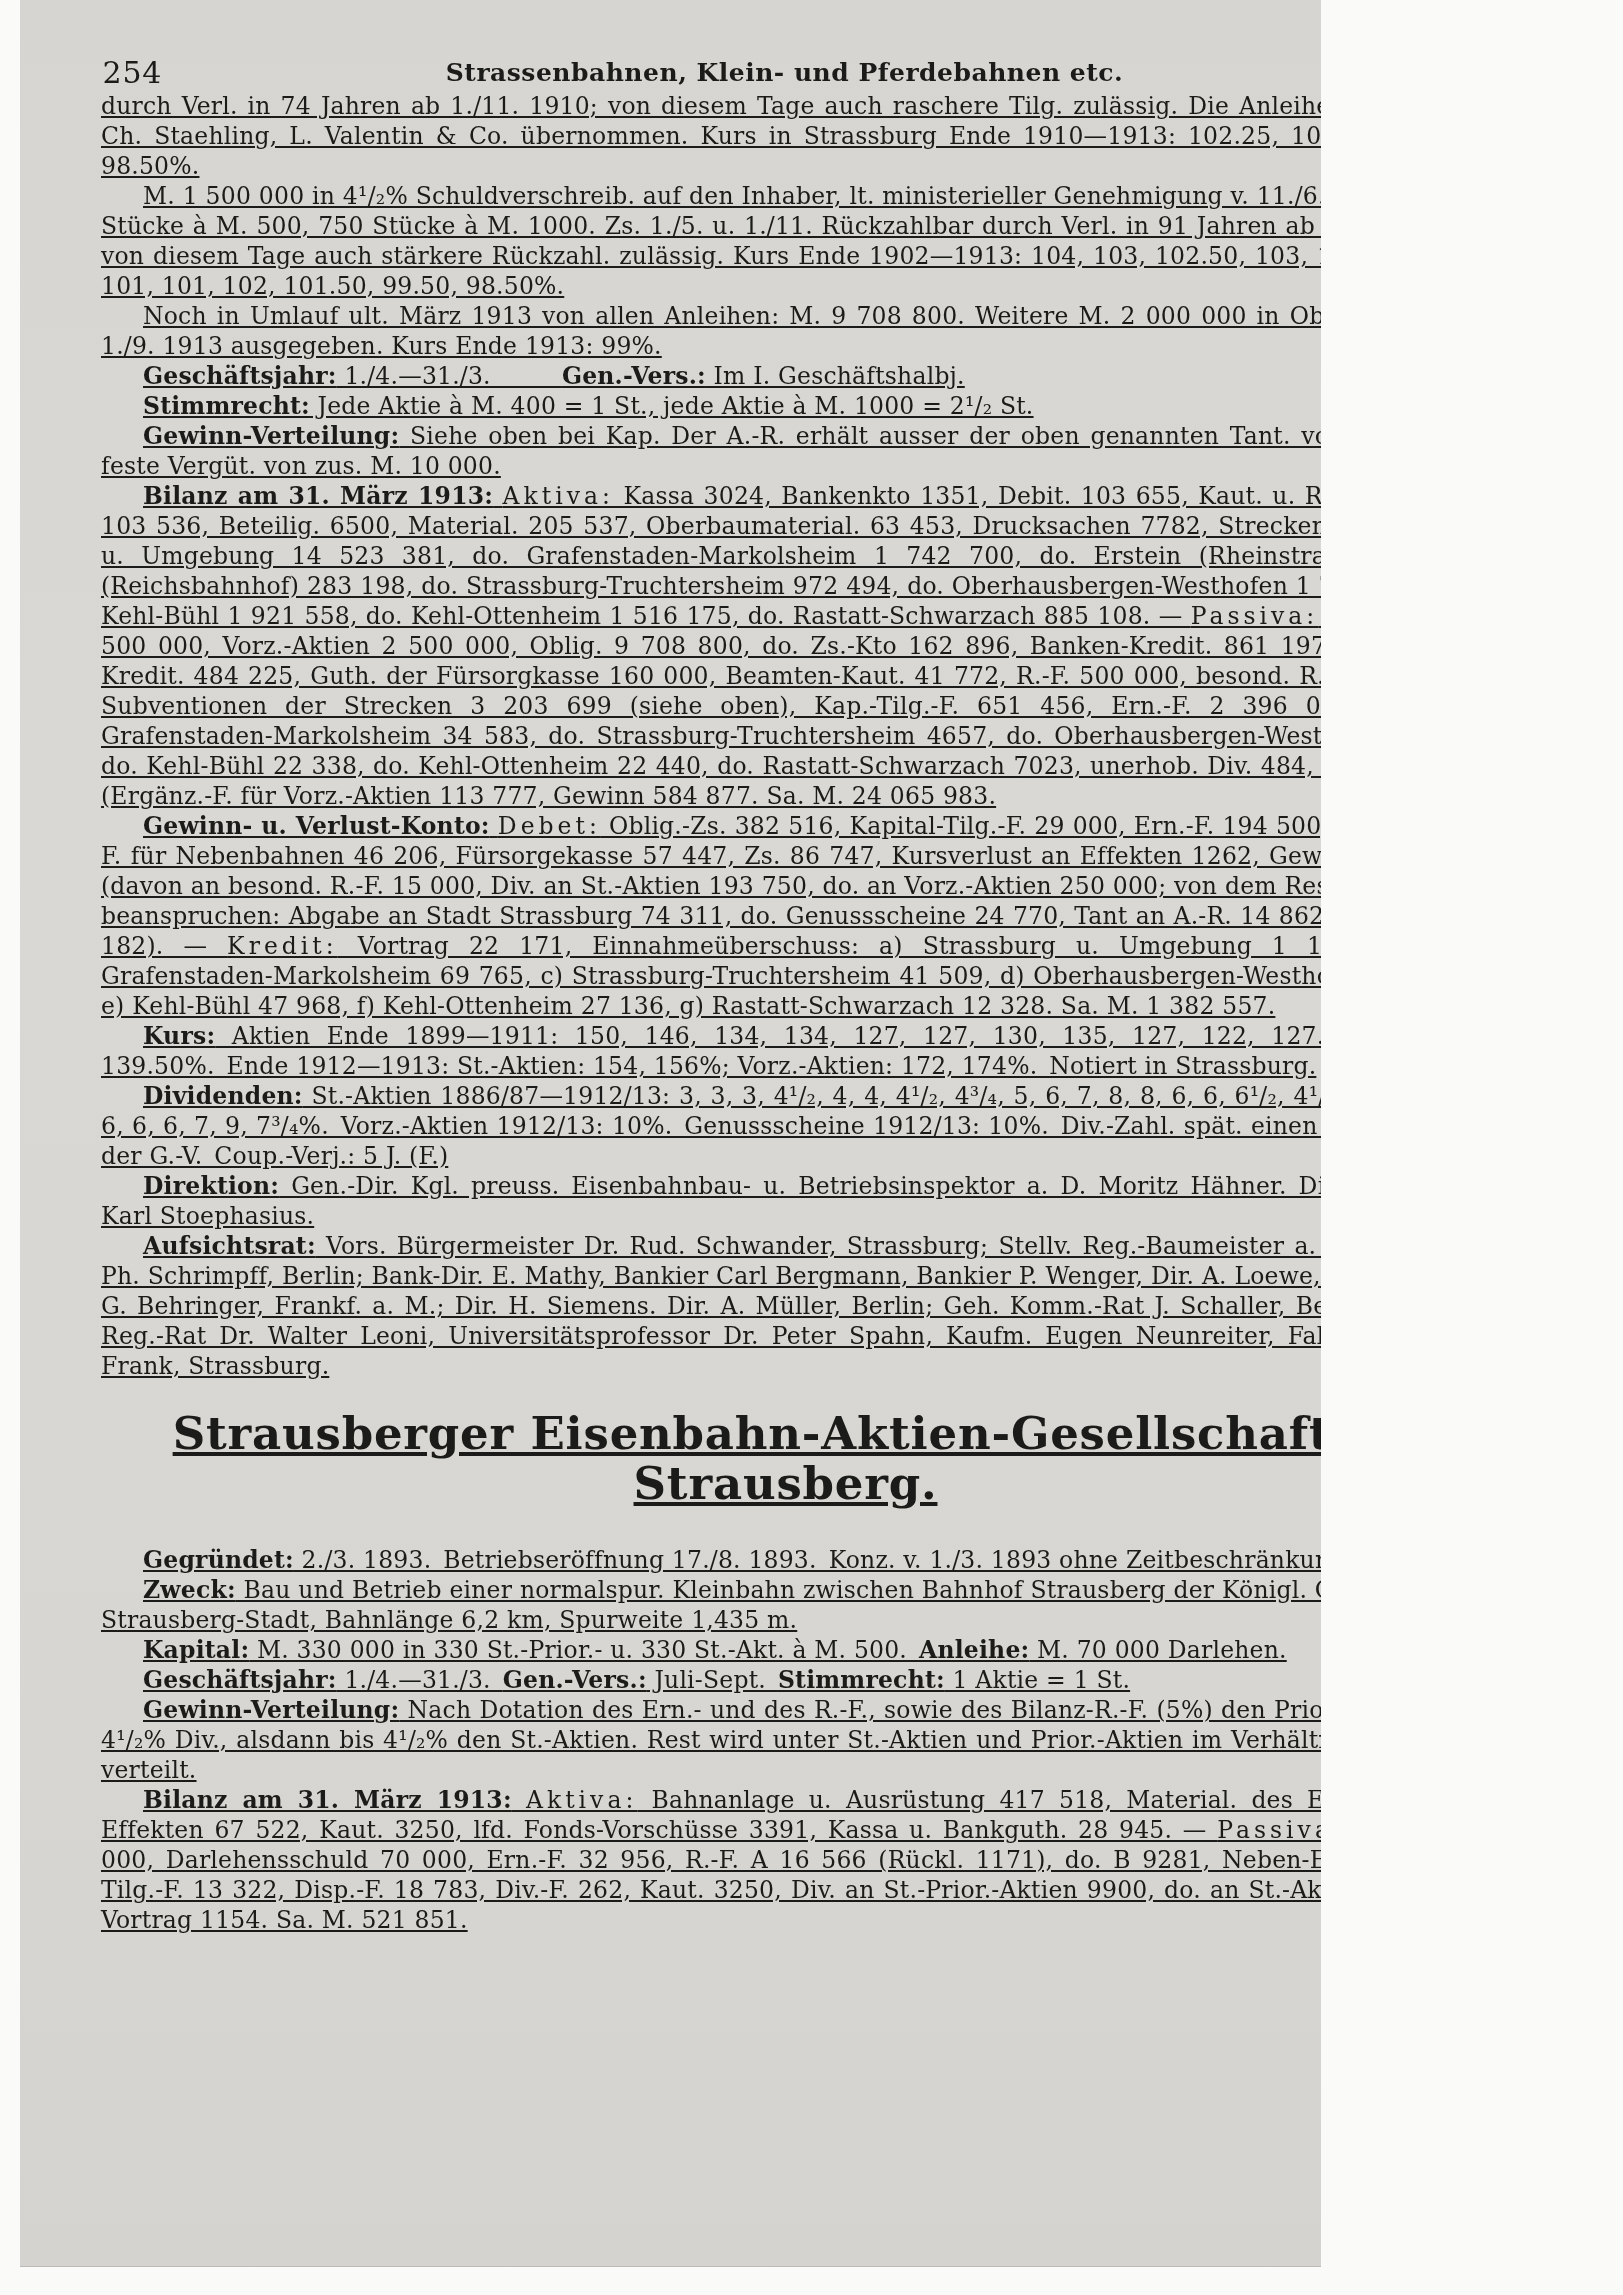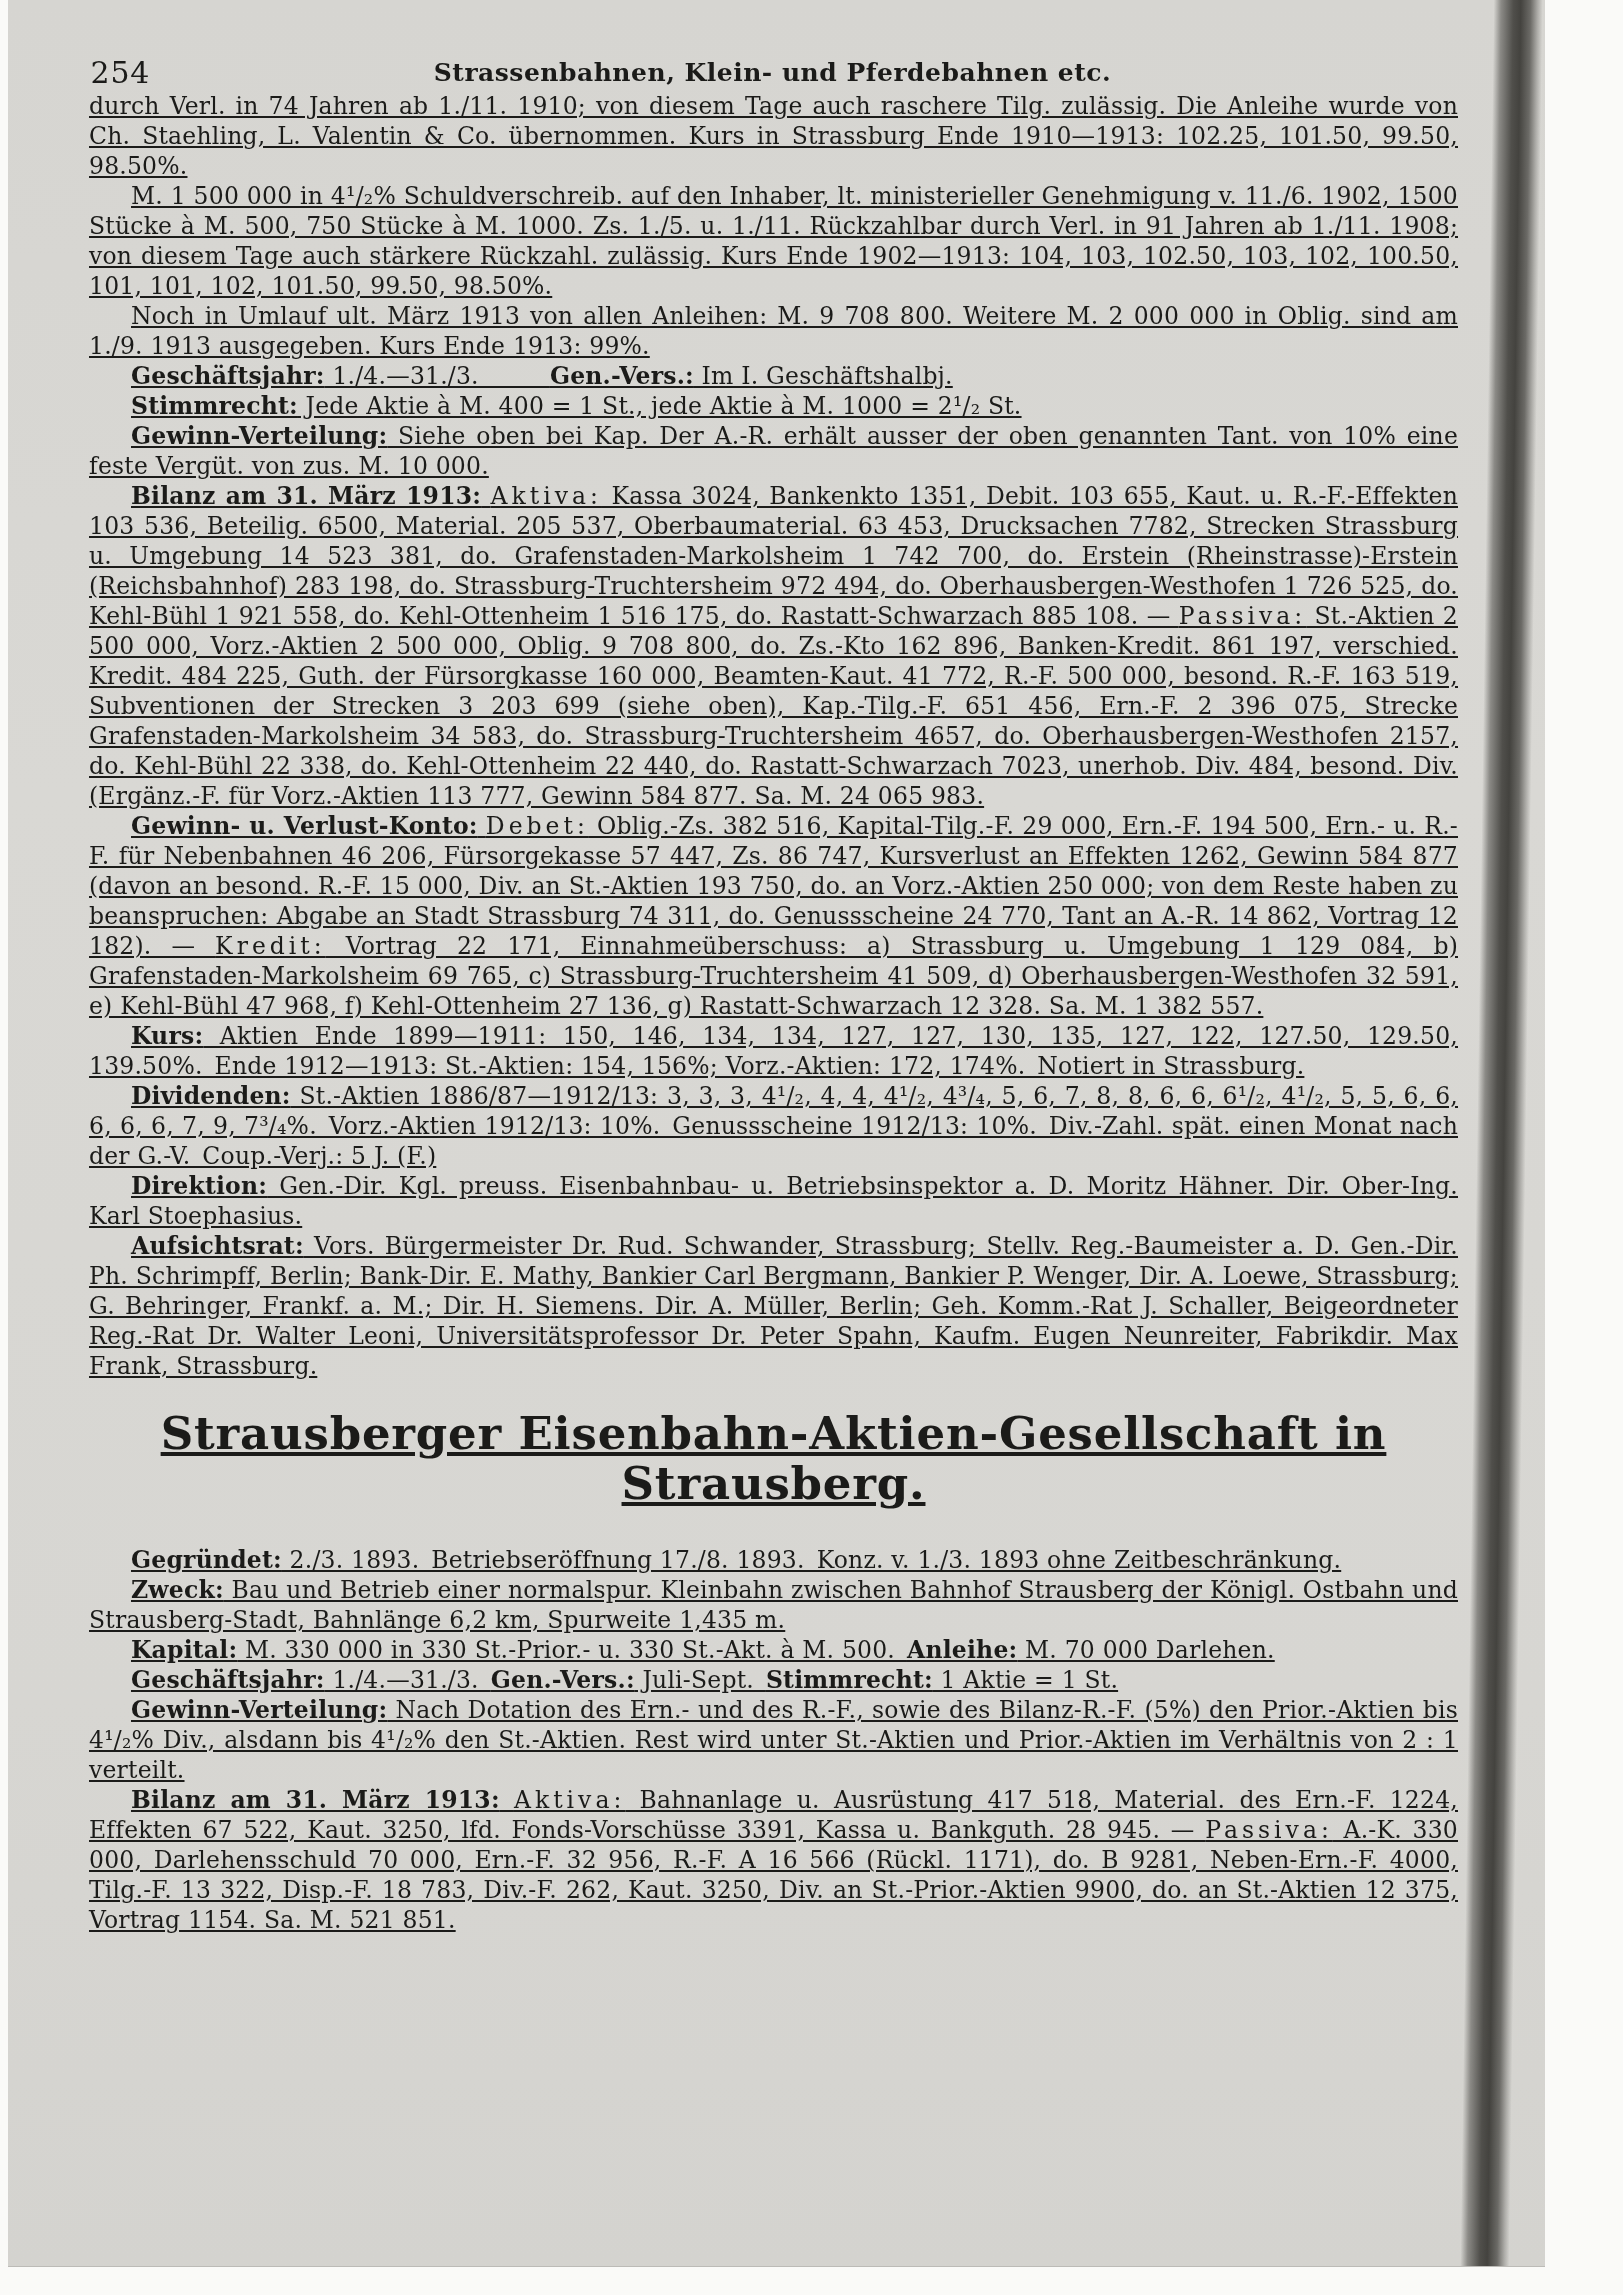--- a/index.html
+++ b/index.html
@@ -7,21 +7,21 @@
     --ink:#1b1b19;
   }
   html,body{margin:0;padding:0;}
   body{
     width:1623px;height:2295px;position:relative;overflow:hidden;
     background:#fafaf8;
     font-family:"DejaVu Serif","Liberation Serif",serif;
     color:var(--ink);
   }
   .paper{
-    position:absolute;left:8px;top:0;width:1537px;height:2266px;
+    position:absolute;left:20px;top:0;width:1301px;height:2266px;
     background:linear-gradient(180deg,#d6d5d1 0%,#d9d8d4 35%,#d7d6d2 75%,#d4d3cf 100%);
     border-bottom:1.6px solid #bcbbb7;
     overflow:hidden;
   }
   .page-header{
     position:absolute;left:81px;top:55px;width:1367px;height:37px;
   }
   .page-number{
     position:absolute;left:1.6px;top:0;font-size:30px;letter-spacing:0.8px;
   }

